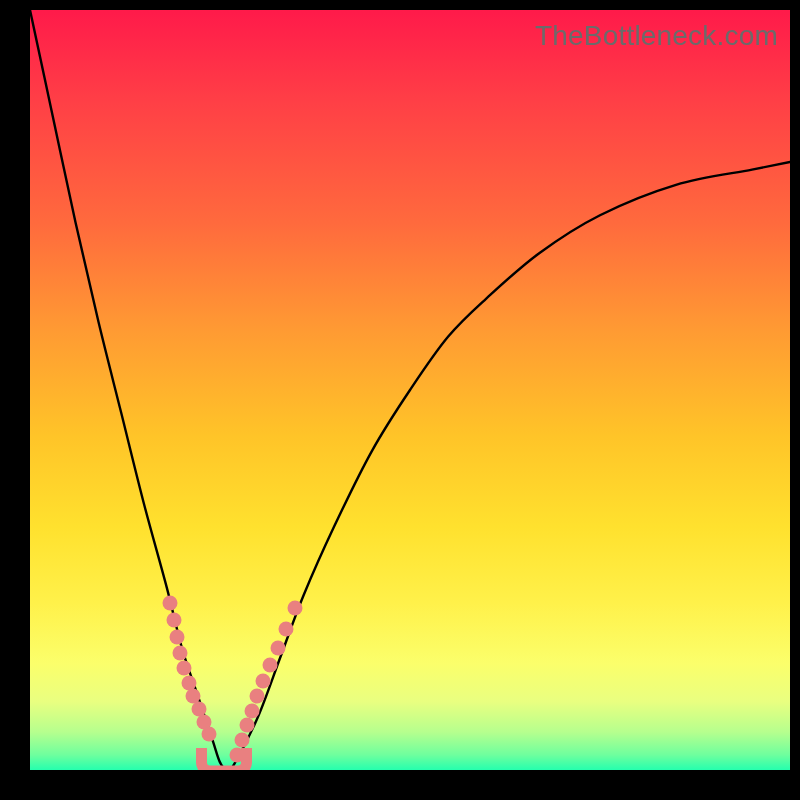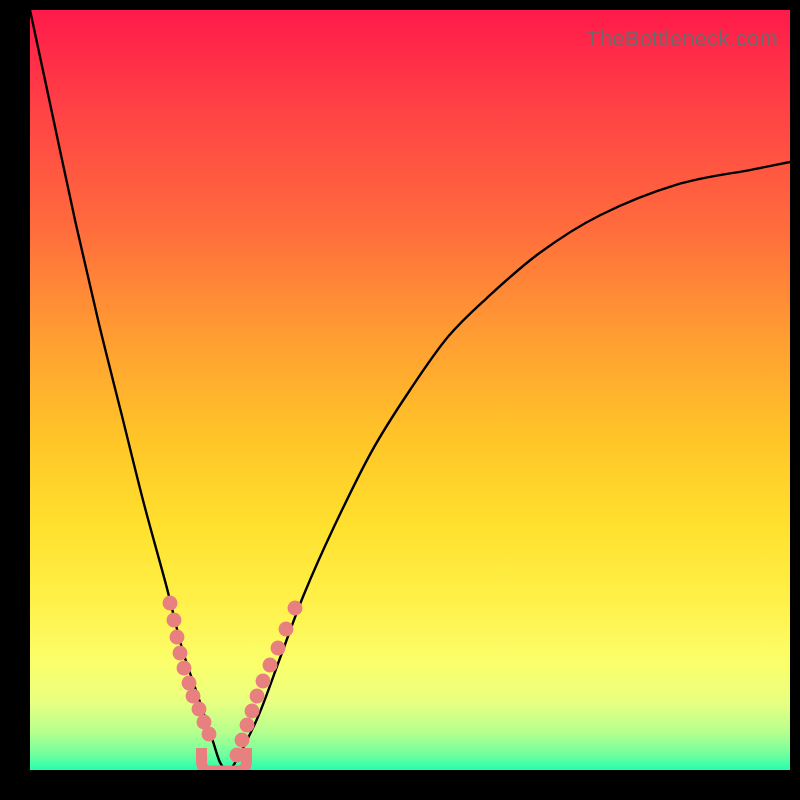--- a/index.html
+++ b/index.html
@@ -35,24 +35,24 @@
       #fbff6b 86%,
       #e9ff80 91%,
       #b6ff8e 95%,
       #6fff9e 98%,
       #25ffae 100%
     );
     overflow: hidden;
   }
   .watermark {
     position: absolute;
-    top: 16px;
+    top: 10px;
     right: 12px;
     color: #6b6b6b;
-    font-size: 22px;
+    font-size: 28px;
     font-weight: 400;
     letter-spacing: 0.2px;
     user-select: none;
     z-index: 5;
   }
   svg.curve {
     position: absolute;
     left: 0;
     top: 0;
     width: 760px;

